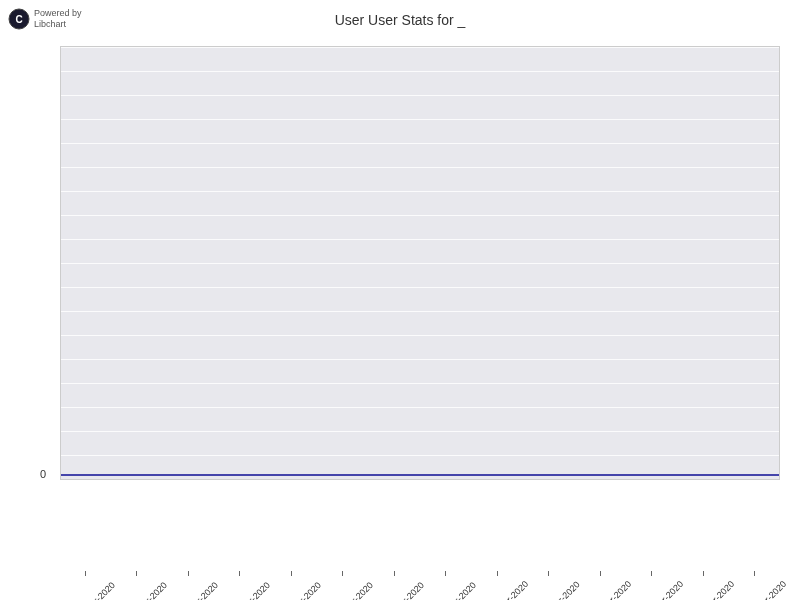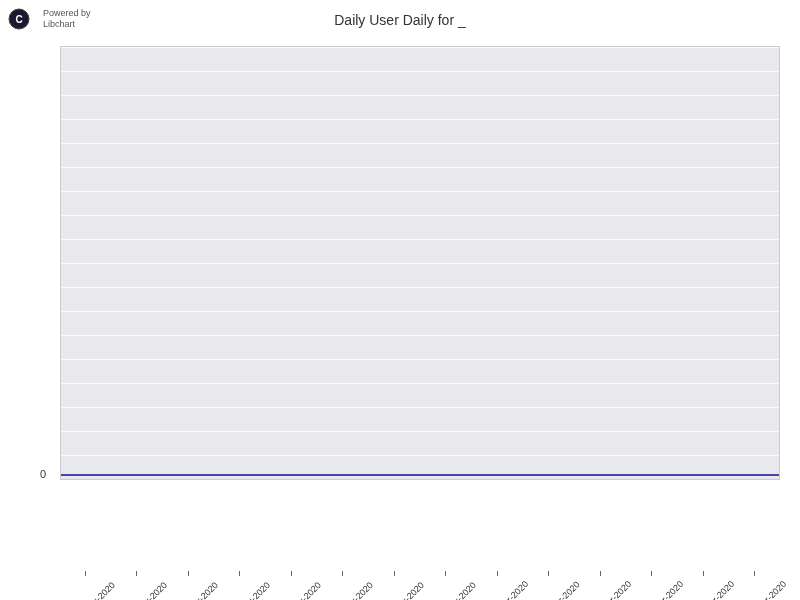--- a/index.html
+++ b/index.html
@@ -143,25 +143,25 @@
 </head>
 <body>
 
 <div class="chart-container">
 
   <div class="powered-by">
     <svg class="powered-by-logo" viewBox="0 0 22 22" xmlns="http://www.w3.org/2000/svg">
       <circle cx="11" cy="11" r="10" fill="#1a1a2e" stroke="#444" stroke-width="1"></circle>
       <text x="11" y="15" text-anchor="middle" fill="white" font-size="10" font-family="Arial" font-weight="bold">C</text>
     </svg>
-    <div class="powered-by-text" style="white-space:pre-line;margin-left:9px;">Powered by
+    <div class="powered-by-text" style="white-space:pre-line;">Powered by
 Libchart</div>
   </div>
 
-  <div class="chart-title">Daily User Daily for _</div>
+  <div class="chart-title">User User Stats for _</div>
 
   <div class="chart-area">
     <div class="grid-lines" id="grid-lines-container">
         <div class="grid-line" style="top: 0%;"></div>
         <div class="grid-line" style="top: 5.55556%;"></div>
         <div class="grid-line" style="top: 11.1111%;"></div>
         <div class="grid-line" style="top: 16.6667%;"></div>
         <div class="grid-line" style="top: 22.2222%;"></div>
         <div class="grid-line" style="top: 27.7778%;"></div>
         <div class="grid-line" style="top: 33.3333%;"></div>

